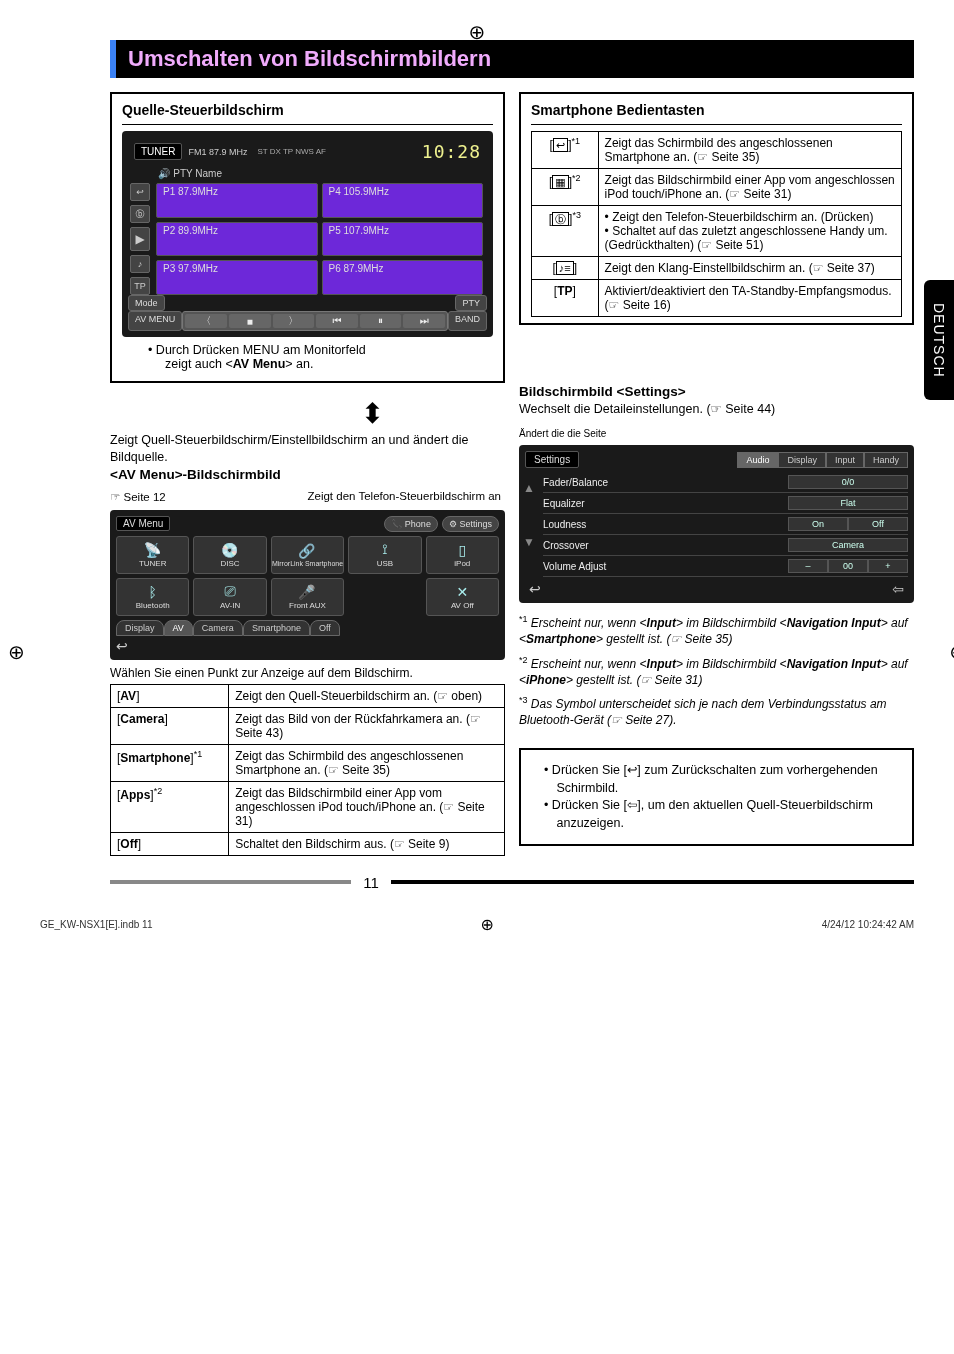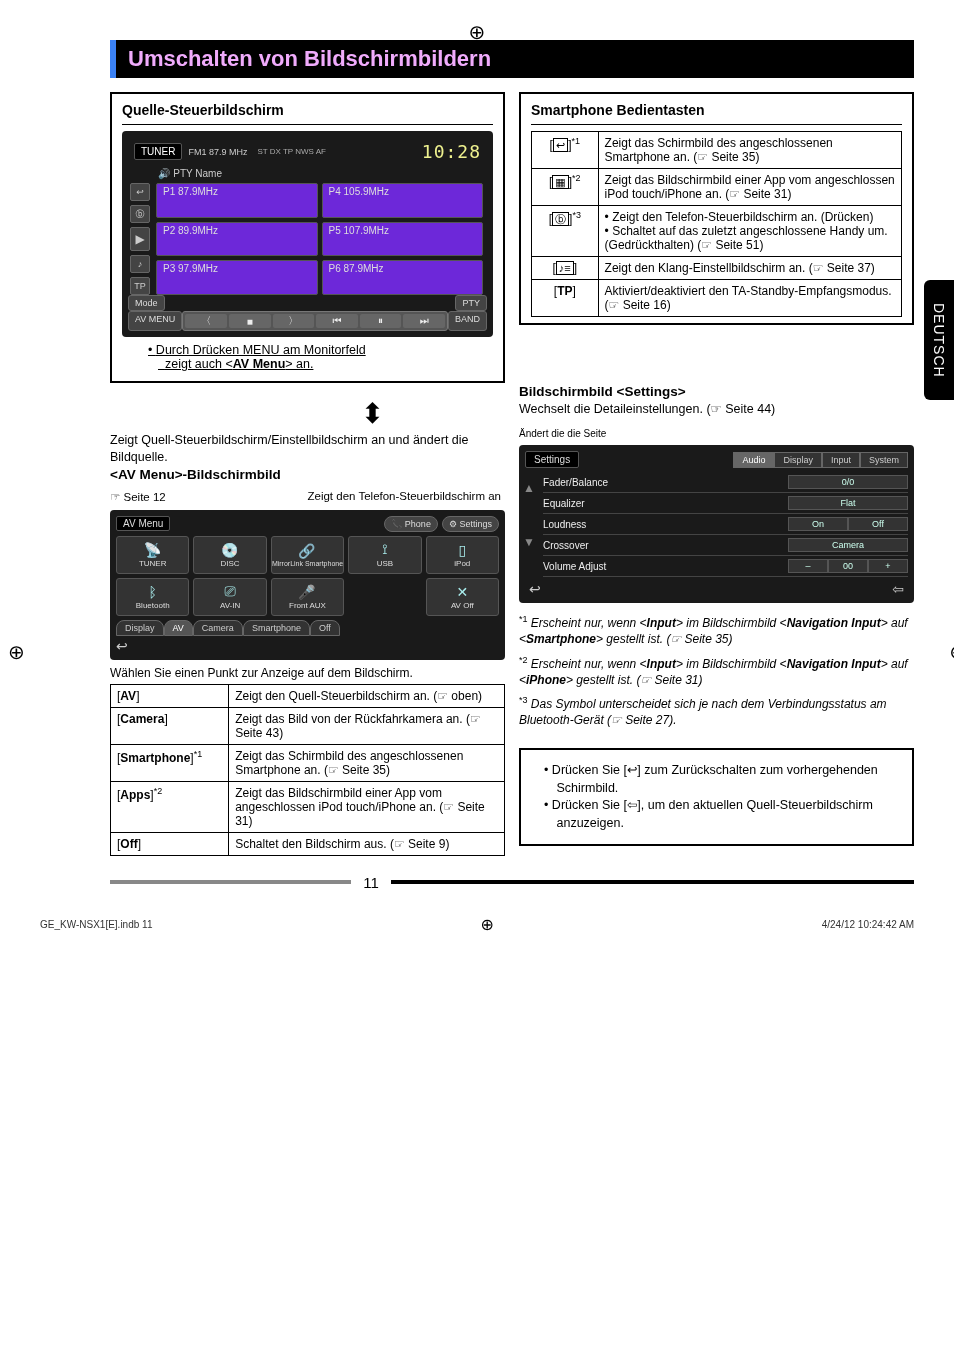--- a/index.html
+++ b/index.html
@@ -100,21 +100,21 @@
   .tuner-bottom {
     display:flex; margin-top:0; align-items:stretch;
   }
   .tuner-btm-btn {
     background:#444; border:1px solid #666; color:#ddd; font-size:9px; padding:2px 6px; border-radius:3px; flex:0 0 auto;
   }
   .tuner-btm-bar {
     flex:1; display:flex; gap:2px; background:#555; border:1px solid #777; border-radius:3px; padding:2px;
   }
   .tuner-btm-ico { flex:1; background:#666; border-radius:2px; display:flex; align-items:center; justify-content:center; color:#eee; font-size:10px; }
-  .note-text { font-size: 12.5px; padding-left: 36px; text-indent: -10px; text-decoration: underline; }
+  .note-text { font-size: 12.5px; padding-left: 36px; text-indent: -10px; }
   .arrow-down {
     font-size: 28px; text-align: center; margin: 6px 0 2px 130px;
   }
   .sub-heading { font-weight: bold; font-size: 13.5px; }
   .body-text { font-size: 12.5px; line-height: 1.35; }
   .av-menu-box {
     background:#1a1a1a; color:#ddd; border-radius:4px; padding:6px; font-size:10px; margin:6px 0;
   }
   .av-top { display:flex; align-items:center; gap:4px; }
   .av-label { background:#000; border:1px solid #555; padding:1px 6px; border-radius:2px; font-size:10px; }
@@ -407,21 +407,21 @@
           <div class="settings-arrows">
             <span>▲</span>
             <span>▼</span>
           </div>
           <div class="settings-top">
             <span class="settings-title">Settings</span>
             <div class="settings-tabs">
               <div class="settings-tab active">Audio</div>
               <div class="settings-tab">Display</div>
               <div class="settings-tab">Input</div>
-              <div class="settings-tab">System</div>
+              <div class="settings-tab">Handy</div>
             </div>
           </div>
           <div class="settings-list">
             <div class="settings-row">
               <div class="settings-row-label">Fader/Balance</div>
               <div class="settings-row-val">0/0</div>
             </div>
             <div class="settings-row">
               <div class="settings-row-label">Equalizer</div>
               <div class="settings-row-val">Flat</div>

